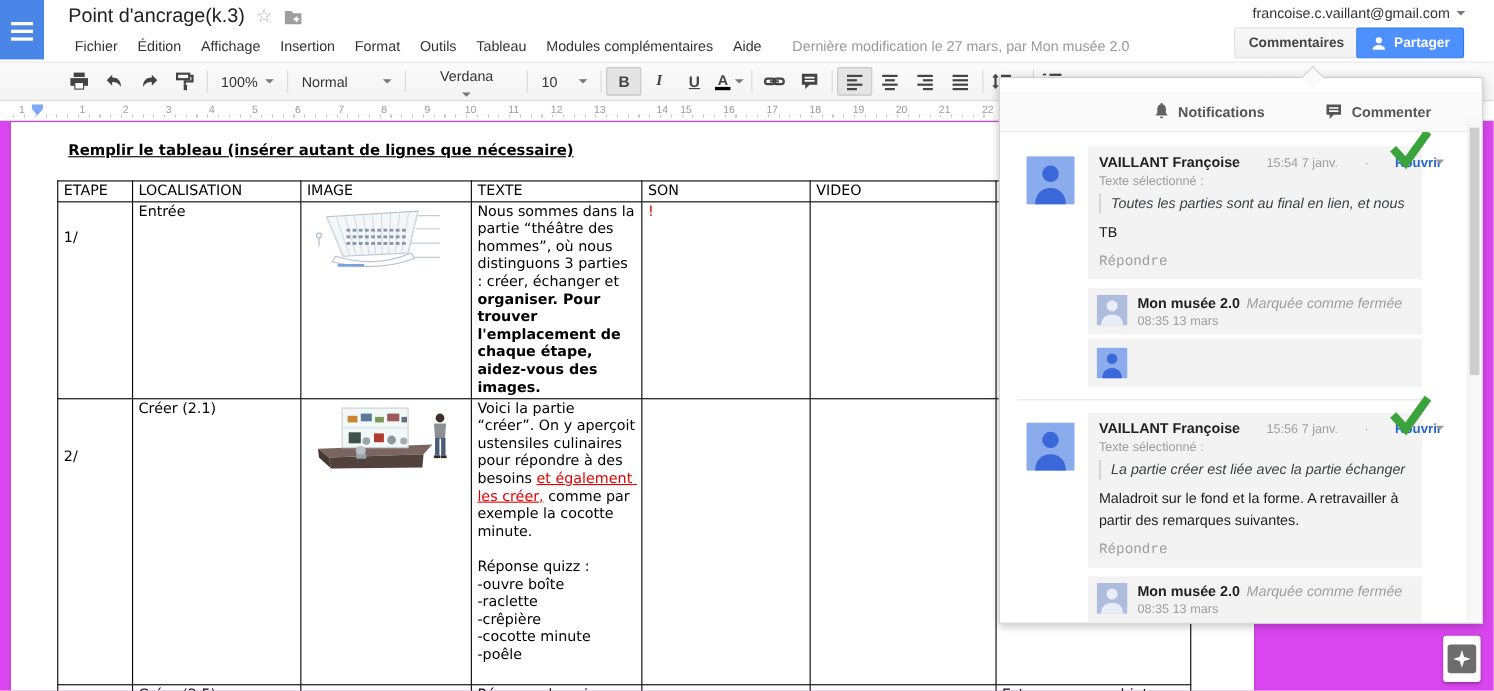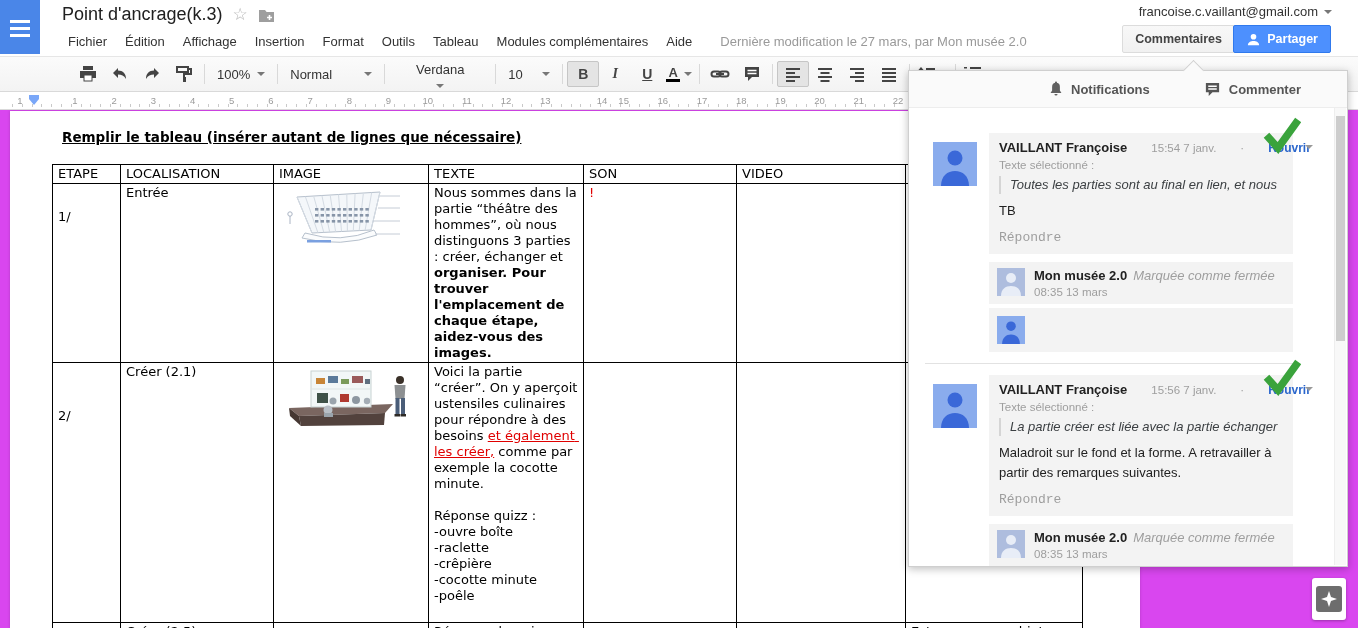--- a/index.html
+++ b/index.html
@@ -18,21 +18,21 @@
   .menubar{position:absolute;left:60px;top:31px;display:flex;align-items:center;gap:2px;font-size:13px;color:#333;}
   .menu-item{padding:3px 8px;cursor:pointer;}
   .last-mod{margin-left:18px;color:#999;font-size:13px;}
   .account{position:absolute;right:26px;top:4px;display:flex;align-items:center;gap:6px;font-size:13px;color:#333;cursor:pointer;}
   .dd{width:0;height:0;border-left:4px solid transparent;border-right:4px solid transparent;border-top:4px solid #777;}
   .btn{box-sizing:border-box;height:28px;border-radius:2px;font-size:12.5px;font-weight:bold;display:flex;align-items:center;cursor:pointer;}
   .btn-comments{position:absolute;right:123px;top:25px;padding:0 12px;background:linear-gradient(#f8f8f8,#f1f1f1);border:1px solid #dcdcdc;color:#444;}
   .btn-share{position:absolute;right:27px;top:25px;padding:0 12px;background:#4d90fe;border:1px solid #3079ed;color:#fff;gap:6px;}
 
   
-  .toolbar{position:absolute;left:0;top:56px;width:1358px;height:36px;background:linear-gradient(#fbfbfb,#f3f3f3);border-top:1px solid #e6e6e6;border-bottom:1px solid #d9d9d9;box-sizing:border-box;display:flex;align-items:center;padding-left:72px;z-index:4;}
+  .toolbar{position:absolute;left:0;top:56px;width:1358px;height:36px;background:linear-gradient(#fbfbfb,#f3f3f3);border-top:1px solid #e6e6e6;border-bottom:1px solid #d9d9d9;box-sizing:border-box;display:flex;align-items:center;padding-left:56px;z-index:4;}
   .tb{display:flex;align-items:center;justify-content:center;height:24px;min-width:26px;padding:0 2px;border:1px solid transparent;border-radius:2px;cursor:pointer;color:#444;}
   .tb.pressed{background:#e4e4e4;border-color:#c6c6c6;}
   .tbsep{width:1px;height:20px;background:#d9d9d9;margin:0 4px;}
   .tsel{display:flex;align-items:center;gap:7px;font-size:13px;color:#333;padding:0 8px;height:24px;cursor:pointer;}
   .glyph{font-size:14px;font-weight:bold;}
   .glyph.it{font-family:"Liberation Serif",serif;font-style:italic;}
   .glyph.un{text-decoration:underline;}
   .acolor{display:flex;flex-direction:column;align-items:center;line-height:13px;}
   .acolor b{font-size:13px;}
   .acolor i{display:block;width:14px;height:3px;background:#000;}
@@ -55,21 +55,21 @@
   .seg-b{font-weight:bold;}
   .seg-r{color:#e00000;}
   .seg-ru{color:#e00000;text-decoration:underline;}
   .pre{white-space:pre-wrap;}
   .etape-off.r0{margin-top:24px;}
   .etape-off.r1{margin-top:44px;}
 
   
   .panel{position:absolute;left:908px;top:70px;width:440px;height:497px;background:#fff;border:1px solid #cfcfcf;box-sizing:border-box;box-shadow:0 2px 8px rgba(0,0,0,.25);z-index:10;overflow:hidden;}
   .panel-caret{position:absolute;left:1186px;top:63px;width:14px;height:14px;background:#fafafa;border-left:1px solid #cfcfcf;border-top:1px solid #cfcfcf;transform:rotate(45deg);z-index:11;}
-  .panel-head{position:absolute;left:0;top:0;right:0;height:36px;background:#fafafa;border-bottom:1px solid #ededed;display:flex;align-items:center;justify-content:flex-end;gap:54px;padding-right:46px;z-index:12;}
+  .panel-head{position:absolute;left:0;top:12px;right:0;height:36px;background:#fafafa;border-bottom:1px solid #ededed;display:flex;align-items:center;justify-content:flex-end;gap:54px;padding-right:46px;z-index:12;}
   .ph-item{display:flex;align-items:center;gap:8px;font-size:13px;font-weight:bold;color:#555;cursor:pointer;}
   .threads{position:absolute;left:0;top:36px;width:426px;bottom:0;overflow:hidden;padding:26px 0 0 24px;box-sizing:border-box;}
   .thread{position:relative;}
   .t-avatar{position:absolute;left:0;top:9px;width:44px;height:44px;}
   .t-card{position:relative;margin-left:56px;width:304px;background:#f3f3f3;padding:7px 10px 9px;box-sizing:border-box;}
   .t-name-row{display:flex;align-items:baseline;gap:24px;white-space:nowrap;}
   .t-author{font-size:13px;font-weight:bold;color:#212121;}
   .t-time{font-size:11.5px;color:#9e9e9e;margin-left:auto;}
   .t-dot{font-size:11.5px;color:#9e9e9e;}
   .t-action{font-size:12px;color:#2a66cc;font-weight:bold;cursor:pointer;}

